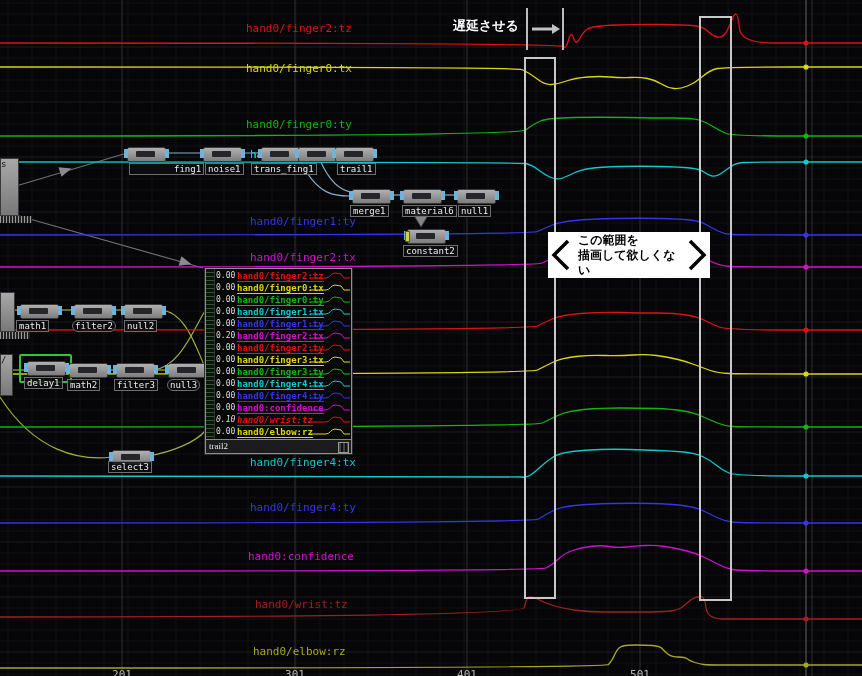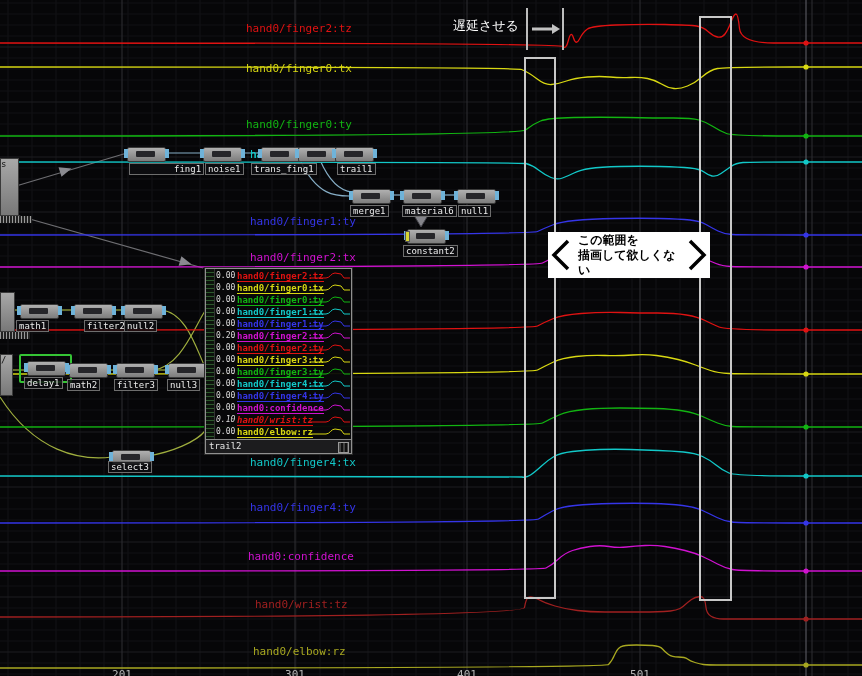--- a/index.html
+++ b/index.html
@@ -24,25 +24,25 @@
   #trail-table{position:absolute;z-index:4;background:rgba(8,8,9,.95);border:1px solid #909090;
     box-shadow:0 0 0 1px #2a2a2a;}
   #trail-ruler{position:absolute;left:0;top:0;bottom:14px;width:8px;border-right:1px solid #333;
     background:repeating-linear-gradient(180deg,#0c120c 0 3px,#2c5a2c 3px 4px);}
   .trow{position:absolute;left:9px;right:1px;height:12px;overflow:hidden;}
   .trow .val{position:absolute;left:1px;top:1px;font-size:8px;color:#dedede;text-align:right;}
   .trow .nm{position:absolute;left:22px;top:1px;font-size:9px;font-weight:bold;white-space:nowrap;
     border-bottom:1px solid;line-height:10px;}
   .trow svg{position:absolute;right:0;top:1px;}
   #trail-footer{position:absolute;left:0;right:0;bottom:0;height:13px;background:#1c1c1e;
-    border-top:1px solid #888;color:#e8e8e8;font-size:9px;line-height:12px;padding-left:3px;}
+    border-top:1px solid #888;color:#e8e8e8;font-size:9px;line-height:12px;padding-left:3px;font-family:Liberation Serif, serif;}
   #graph-flag{position:absolute;right:2px;top:2px;width:9px;height:9px;border:1px solid #999;
     background:repeating-linear-gradient(90deg,#444 0 2px,#111 2px 4px);}
   .annot-delay{position:absolute;left:453px;top:17px;z-index:6;color:#ffffff;
-    font-family:"DejaVu Sans","Liberation Sans",sans-serif;font-size:13px;font-weight:normal;white-space:nowrap;}
+    font-family:"DejaVu Sans","Liberation Sans",sans-serif;font-size:13px;font-weight:bold;white-space:nowrap;}
   #annot-range{position:absolute;left:548px;top:232px;width:162px;height:46px;background:#ffffff;z-index:6;
     display:flex;align-items:center;}
   #annot-range .txt{flex:1;color:#000;font-family:"DejaVu Sans","Liberation Sans",sans-serif;
     font-size:12px;font-weight:bold;line-height:15px;text-align:left;padding-left:4px;}
   #annot-range svg{flex:0 0 auto;}
   #ticks{position:absolute;left:0;top:666px;width:732px;height:10px;z-index:6;overflow:hidden;}
   .tick-num{position:absolute;top:2px;font-size:11px;color:#b5b5b5;transform:translateX(-50%);}
 </style>
 </head>
 <body>
@@ -288,21 +288,21 @@
         <div class="inner"></div>
         <div class="tab l"></div>
         <div class="tab r"></div>
       </div>
       <div class="node-label" style="left: 16px; top: 320px;">math1</div>
       <div class="node-body" style="left: 74px; top: 304px;">
         <div class="inner"></div>
         <div class="tab l"></div>
         <div class="tab r"></div>
       </div>
-      <div class="node-label" style="left: 84px; top: 320px;">filter2</div>
+      <div class="node-label" style="left: 72px; top: 320px; border-radius: 6px;">filter2</div>
       <div class="node-body" style="left: 124px; top: 304px;">
         <div class="inner"></div>
         <div class="tab l"></div>
         <div class="tab r"></div>
       </div>
       <div class="node-label" style="left: 124px; top: 320px;">null2</div>
       <div class="sel-box" style="left: 19px; top: 354px; width: 49px; height: 25px;"></div>
       <div class="node-body" style="left: 27px; top: 361px;">
         <div class="inner"></div>
         <div class="tab l"></div>
@@ -319,21 +319,21 @@
         <div class="inner"></div>
         <div class="tab l"></div>
         <div class="tab r"></div>
       </div>
       <div class="node-label" style="left: 114px; top: 379px;">filter3</div>
       <div class="node-body" style="left: 168px; top: 363px;">
         <div class="inner"></div>
         <div class="tab l"></div>
         <div class="tab r"></div>
       </div>
-      <div class="node-label" style="left: 167px; top: 379px;">null3</div>
+      <div class="node-label" style="left: 167px; top: 379px; border-radius: 6px;">null3</div>
       <div class="node-body" style="left: 112px; top: 450px;">
         <div class="inner"></div>
         <div class="tab l"></div>
         <div class="tab r"></div>
       </div>
       <div class="node-label" style="left: 108px; top: 461px;">select3</div>
       <div class="partial-node" style="left: 0px; top: 158px; width: 17px; height: 56px;">s</div>
       <div class="hatch" style="left: 0px; top: 216px; width: 32px;"></div>
       <div class="partial-node" style="left: 0px; top: 292px; width: 13px; height: 38px;"></div>
       <div class="hatch" style="left: 0px; top: 332px; width: 30px;"></div>

